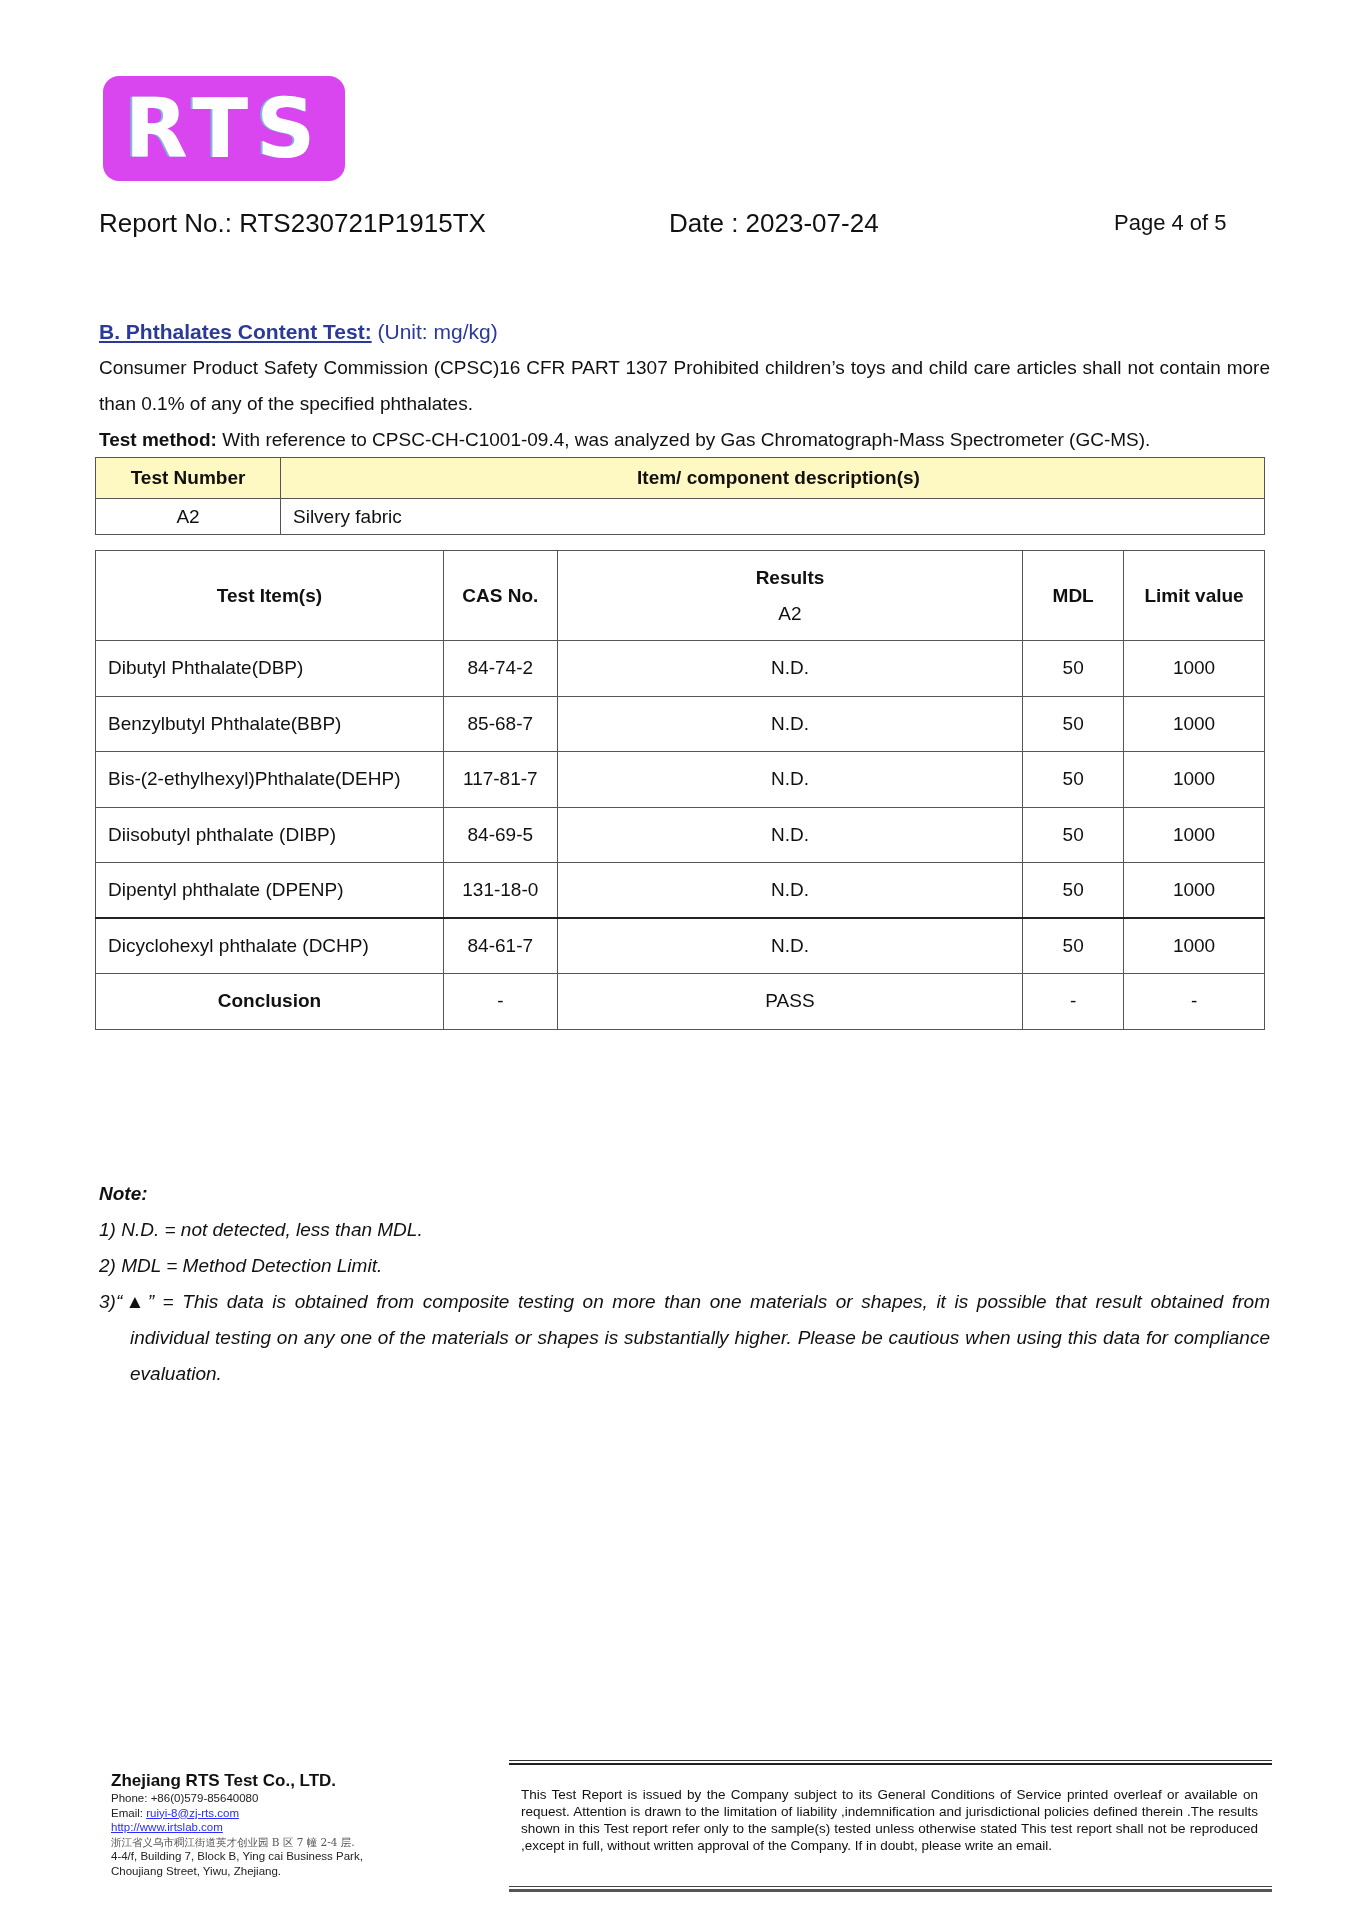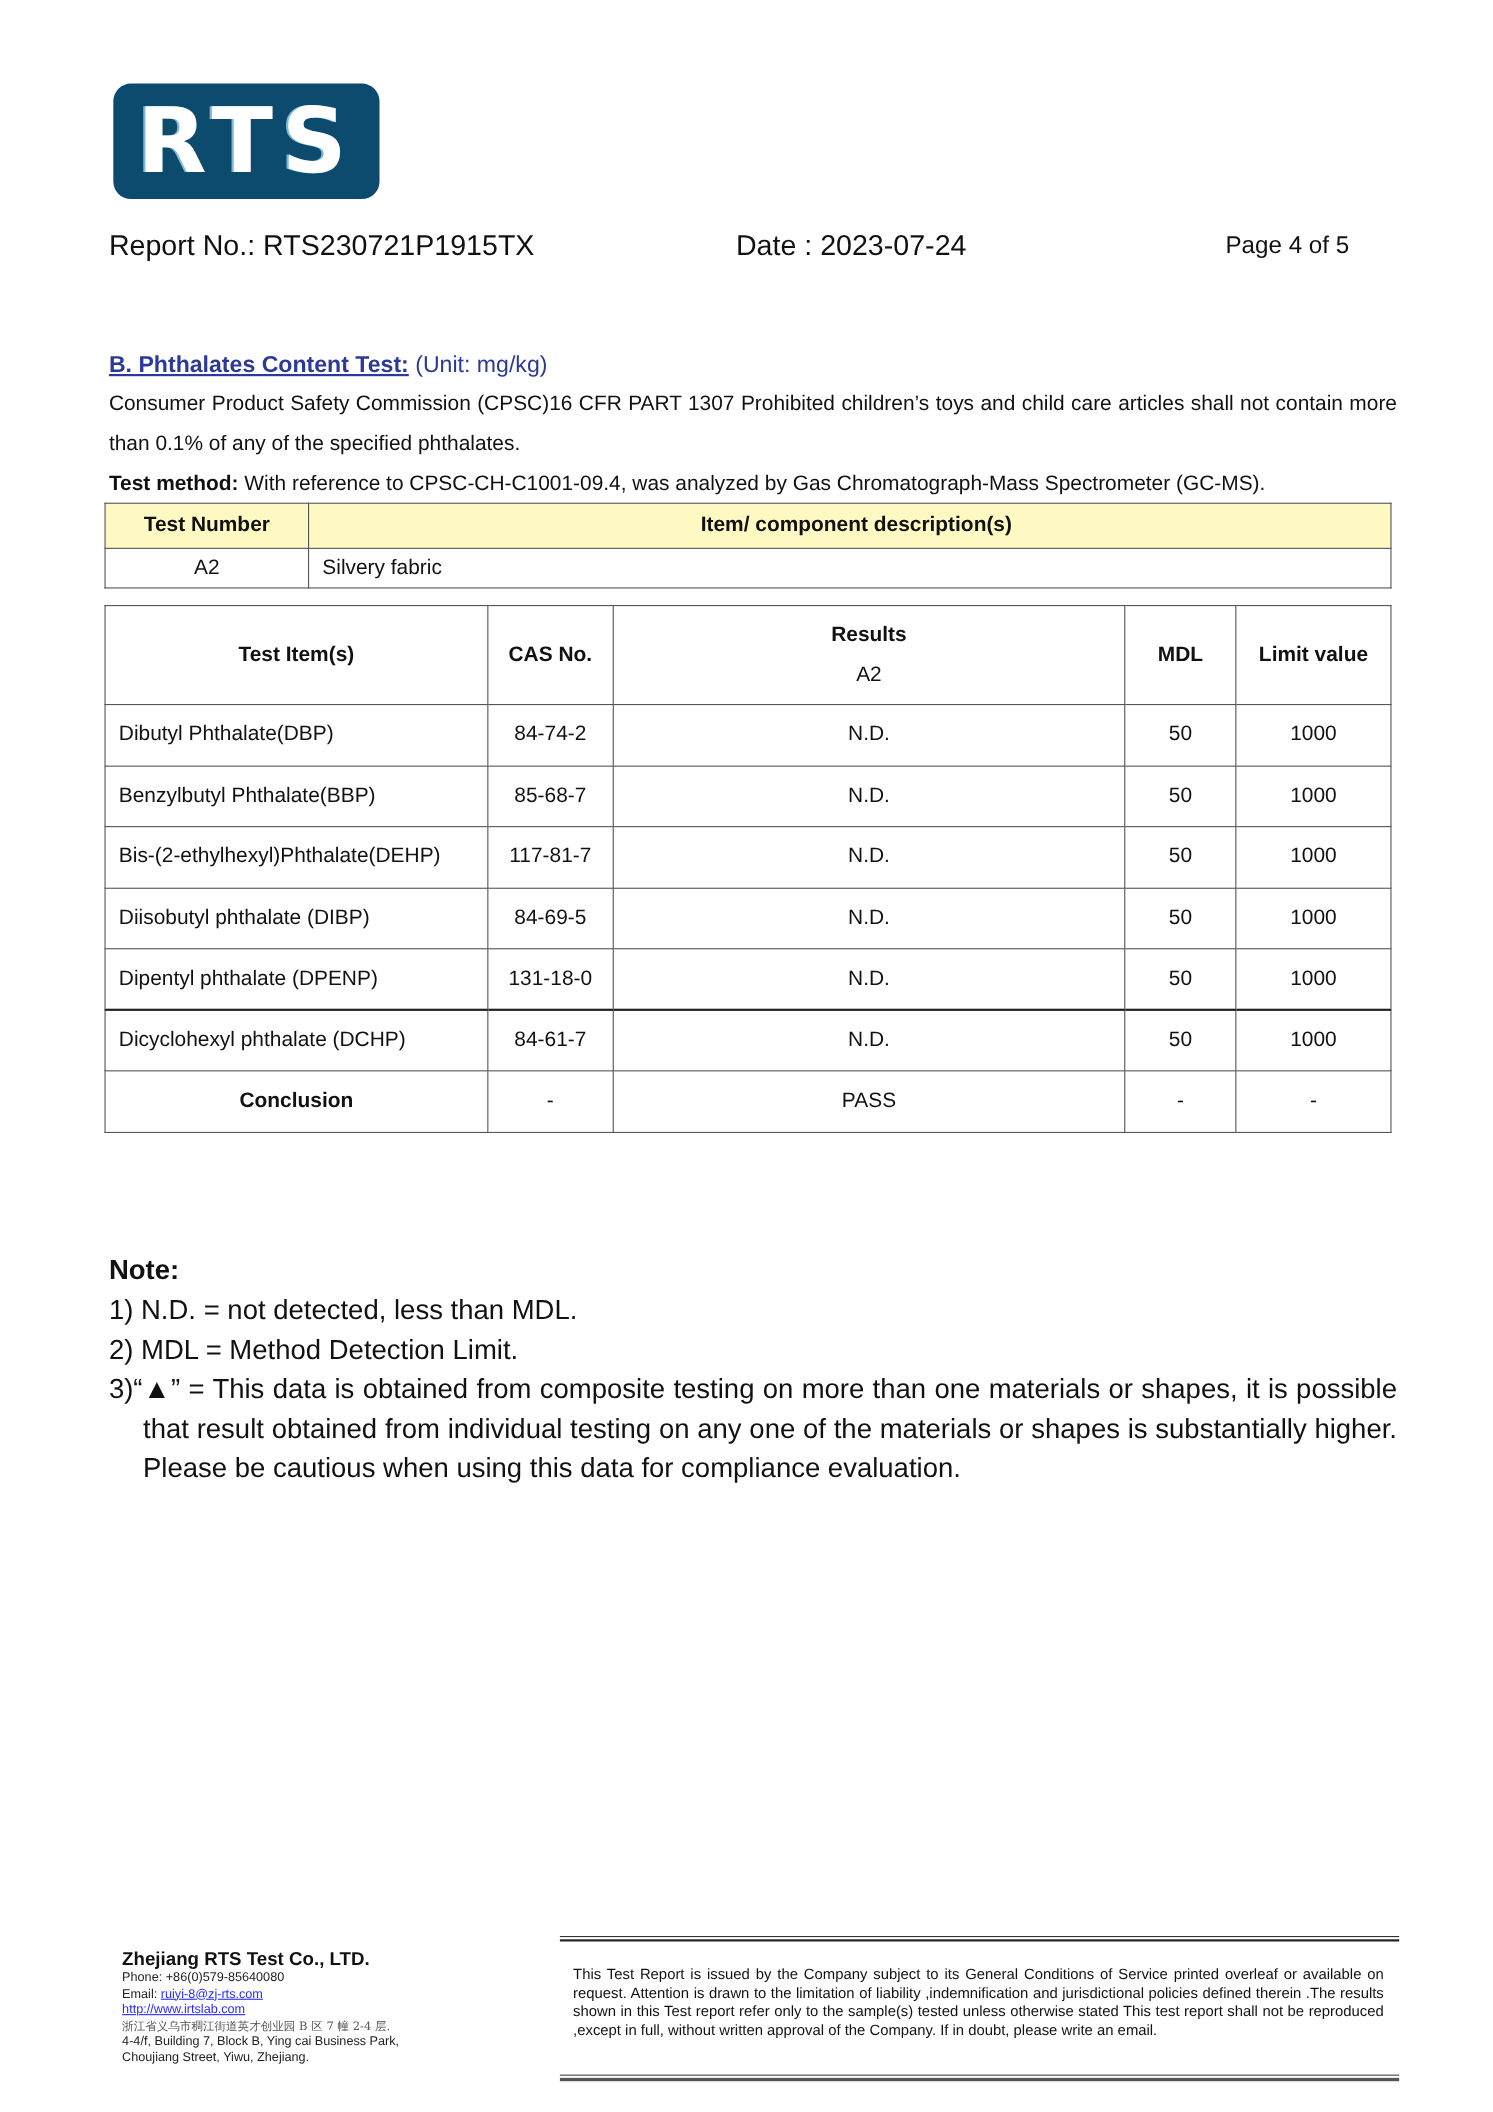--- a/index.html
+++ b/index.html
@@ -1,19 +1,19 @@
 <!DOCTYPE html>
 <html><head>
 <meta charset="utf-8">
 <style>
   * { box-sizing: border-box; margin: 0; padding: 0; }
   html, body { width: 1357px; height: 1920px; background: #ffffff; }
   body { position: relative; font-family: "Liberation Sans", sans-serif; color: #111; overflow: hidden; }
 
-  .logo { position: absolute; left: 103px; top: 76px; width: 242px; height: 105px; background: #0c4a6e; border-radius: 16px; display: flex; align-items: center; justify-content: center; }
+  .logo { position: absolute; left: 103px; top: 76px; width: 242px; height: 105px; background: #d946ef; border-radius: 16px; display: flex; align-items: center; justify-content: center; }
   .logo span { color: #fff; font-family: "DejaVu Sans", sans-serif; font-weight: bold; font-size: 82px; letter-spacing: 8px; line-height: 1; text-shadow: -2px 0 0 #7fb8d8; }
 
   .hdr { position: absolute; top: 207px; font-size: 26px; line-height: 32px; color: #111; white-space: nowrap; }
   .hdr.report { left: 99px; }
   .hdr.date { left: 669px; }
   .hdr.page { left: 1114px; font-size: 22px; }
 
   .section-title { position: absolute; left: 99px; top: 318px; font-size: 21px; line-height: 28px; white-space: nowrap; }
   .section-title .t { color: #2b3a9a; font-weight: bold; text-decoration: underline; }
   .section-title .u { color: #2b3a9a; }
@@ -33,21 +33,21 @@
   .t1 th.c2 { text-align: center; }
 
   .t2 { left: 95px; top: 550px; width: 1170px; }
   .t2 th { height: 90px; font-weight: bold; text-align: center; line-height: 36px; }
   .t2 td { height: 55.5px; text-align: center; }
   .t2 td.name { text-align: left; padding-left: 12px; }
   .t2 td.concl { font-weight: bold; }
   .t2 .w1 { width: 348px; } .t2 .w2 { width: 114px; } .t2 .w3 { width: 466px; } .t2 .w4 { width: 101px; } .t2 .w5 { width: 141px; }
   .t2 tr.thick td { border-top: 2.5px solid #222; }
 
-  .notes { position: absolute; left: 99px; top: 1137px; width: 1171px; font-size: 25px; line-height: 36px; }
+  .notes { position: absolute; left: 99px; top: 1176px; width: 1171px; font-size: 19px; line-height: 36px; font-style: italic; }
   .notes .nh { font-weight: bold; }
   .notes .ni { text-align: justify; }
   .notes .ni3 { padding-left: 31px; text-indent: -31px; text-align: justify; }
 
   .company { position: absolute; left: 111px; top: 1771px; width: 300px; }
   .company .cn { font-size: 17px; font-weight: bold; line-height: 20px; }
   .company .ln { font-size: 11.5px; line-height: 14.5px; color: #222; white-space: nowrap; }
   .company .lk { color: #2a2aff; text-decoration: underline; }
   .company .zh { font-family: "DejaVu Serif", serif; font-size: 10.5px; color: #555; }
 

